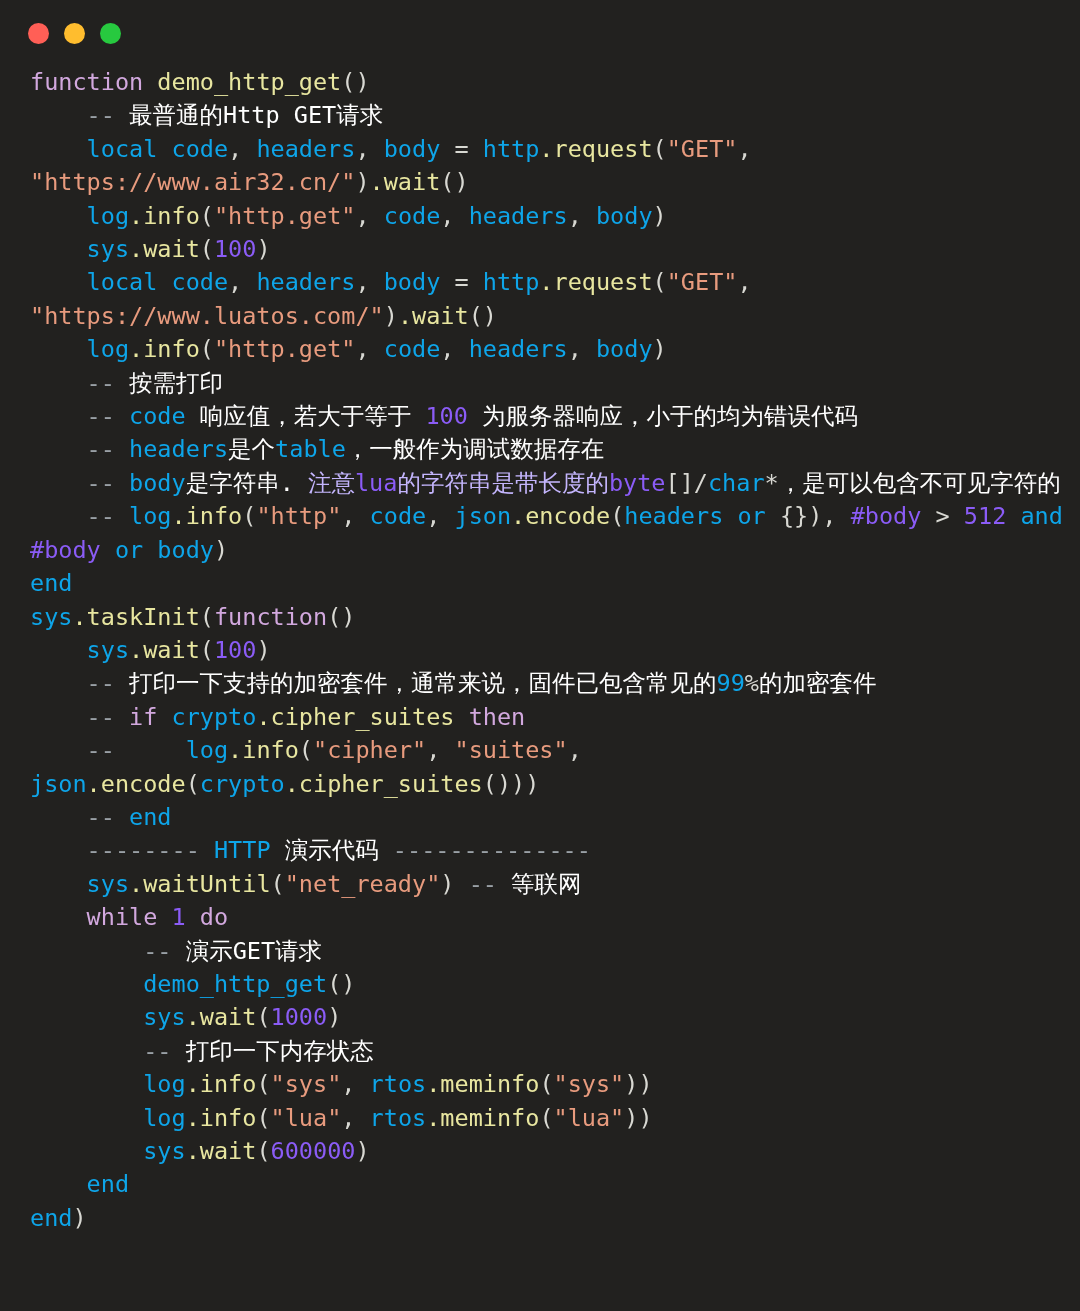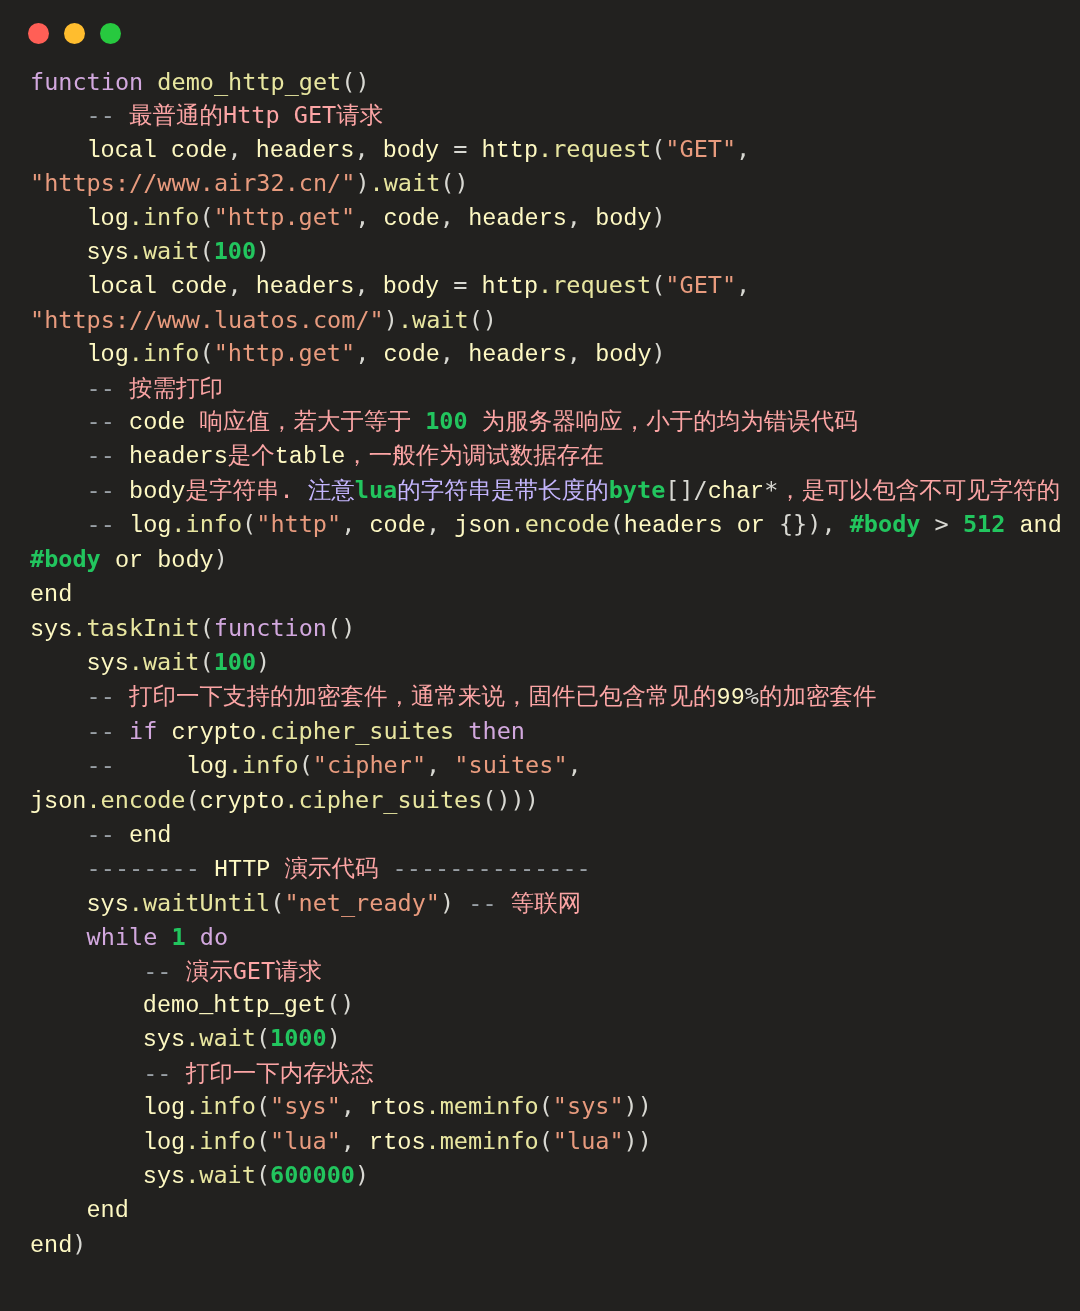--- a/index.html
+++ b/index.html
@@ -42,26 +42,26 @@
     word-break: break-word;
     overflow-wrap: anywhere;
     letter-spacing: 0px;
   }
   .line {
     min-height: 33.4px;
   }
   
   .t-kw   { color: #d2a8de; }
   .t-fn   { color: #e8e6a0; }
-  .t-var  { color: #fef9c3; font-family: Liberation Mono, monospace; }
+  .t-var  { color: #0ea5e9; }
   .t-str  { color: #e89b7e; }
-  .t-num  { color: #22c55e; font-weight: bold; }
+  .t-num  { color: #8b5cf6; }
   .t-op   { color: #d8d8d2; }
   .t-cmt  { color: #9aa0a6; }
-  .t-cjk  { color: #fca5a5; }
+  .t-cjk  { color: #ffffff; }
   .t-cjk2 { color: #c4b5fd; }
   .t-pun  { color: #d8d8d2; }
 </style>
 </head>
 <body>
 
 <div class="window">
 
   <div class="titlebar">
     <span class="dot" title="close" style="background: rgb(255, 95, 86);"></span>

